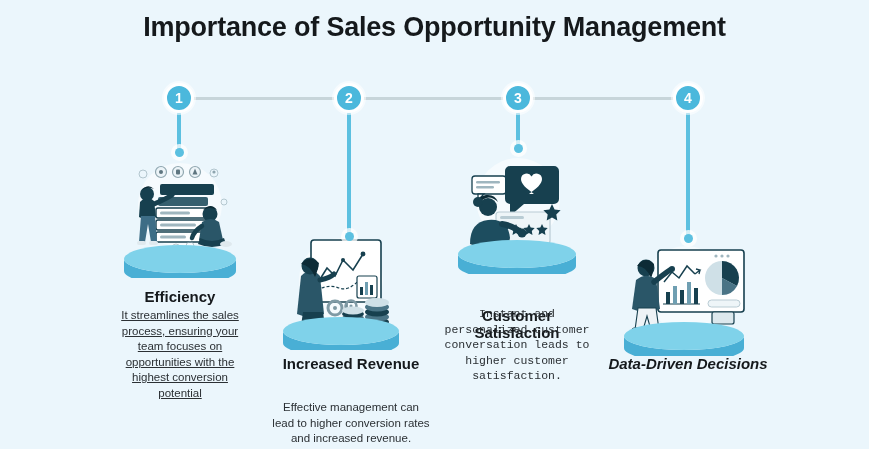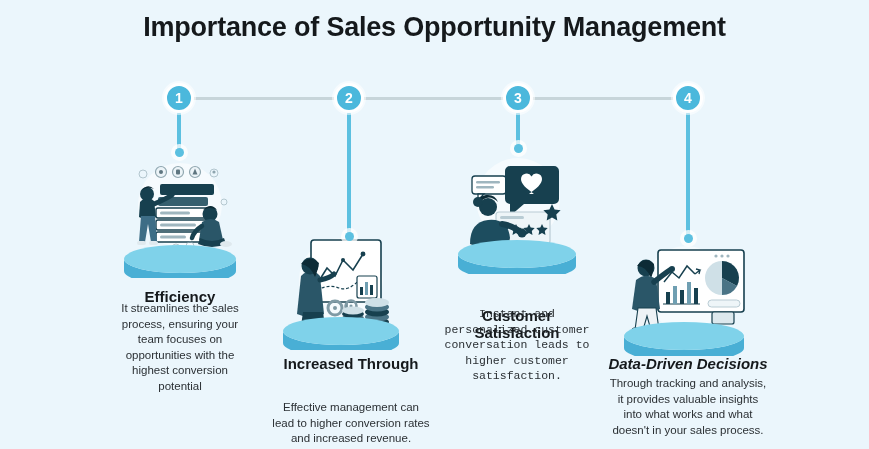--- a/index.html
+++ b/index.html
@@ -331,24 +331,23 @@
         <rect x="16" y="88" width="11" height="4" rx="2" fill="#ffffff" stroke="#17404F" stroke-width="1"></rect>
         <rect x="34" y="88" width="11" height="4" rx="2" fill="#ffffff" stroke="#17404F" stroke-width="1"></rect>
       </g>
 
       <path d="M8 96 a60 14 0 0 0 120 0 v12 a60 14 0 0 1 -120 0 z" fill="#49AFD5"></path>
       <ellipse cx="68" cy="96" rx="60" ry="14" fill="#7FD2EA"></ellipse>
     </svg>
   </div>
 
   <div class="block-title" style="left:118px; top:288px; width:124px;">Efficiency</div>
-  <div class="block-body" style="left:118px; top:301px; width:124px;">It streamlines the sales process, ensuring your team focuses on opportunities with the highest conversion potential</div>
-
-  <div class="block-title" style="left:272px; top:355px; width:158px;">Increased Through</div>
+  <div class="block-body" style="left:118px; top:308px; width:124px;text-decoration:underline;">It streamlines the sales process, ensuring your team focuses on opportunities with the highest conversion potential</div>
+
+  <div class="block-title" style="left:272px; top:355px; width:158px;">Increased Revenue</div>
   <div class="block-body" style="left:272px; top:376px; width:158px;margin-top:24px;">Effective management can lead to higher conversion rates and increased revenue.</div>
 
   <div class="block-title" style="left:438px; top:285px; width:158px;margin-top:22px;">Customer Satisfaction</div>
   <div class="block-body" style="left:442px; top:306px; width:150px;font-family:Liberation Mono, monospace;">Instant and personalized customer conversation leads to higher customer satisfaction.</div>
 
   <div class="block-title" style="left:604px; top:355px; width:168px;font-style:italic;">Data-Driven Decisions</div>
-  <div class="block-body" style="left:608px; top:376px; width:160px;">Through tracking and analysis, it provides valuable insights into what works and what doesn't in your sales process.</div>
 
 </div>
 
 </body></html>

